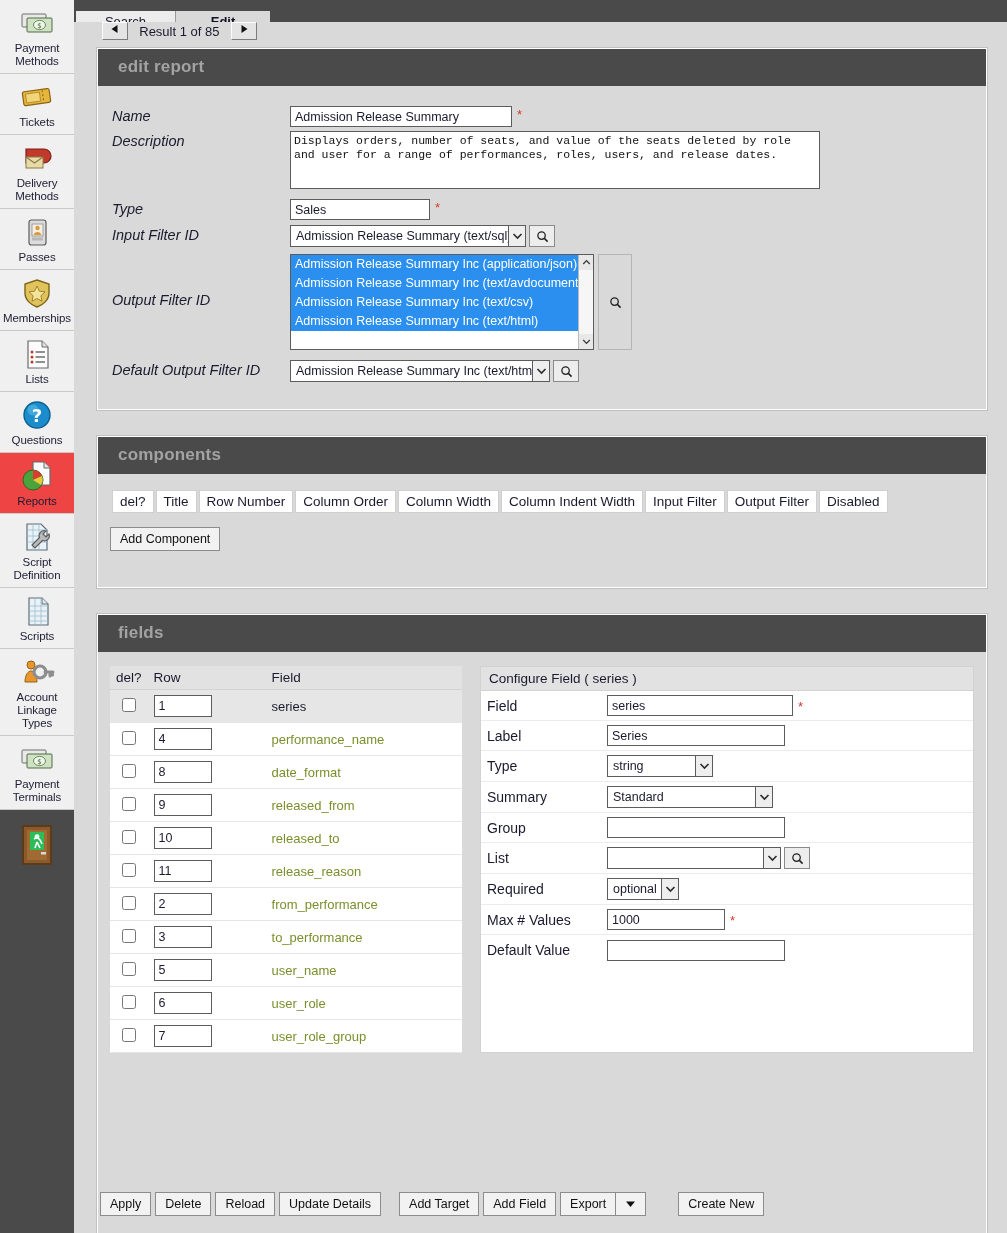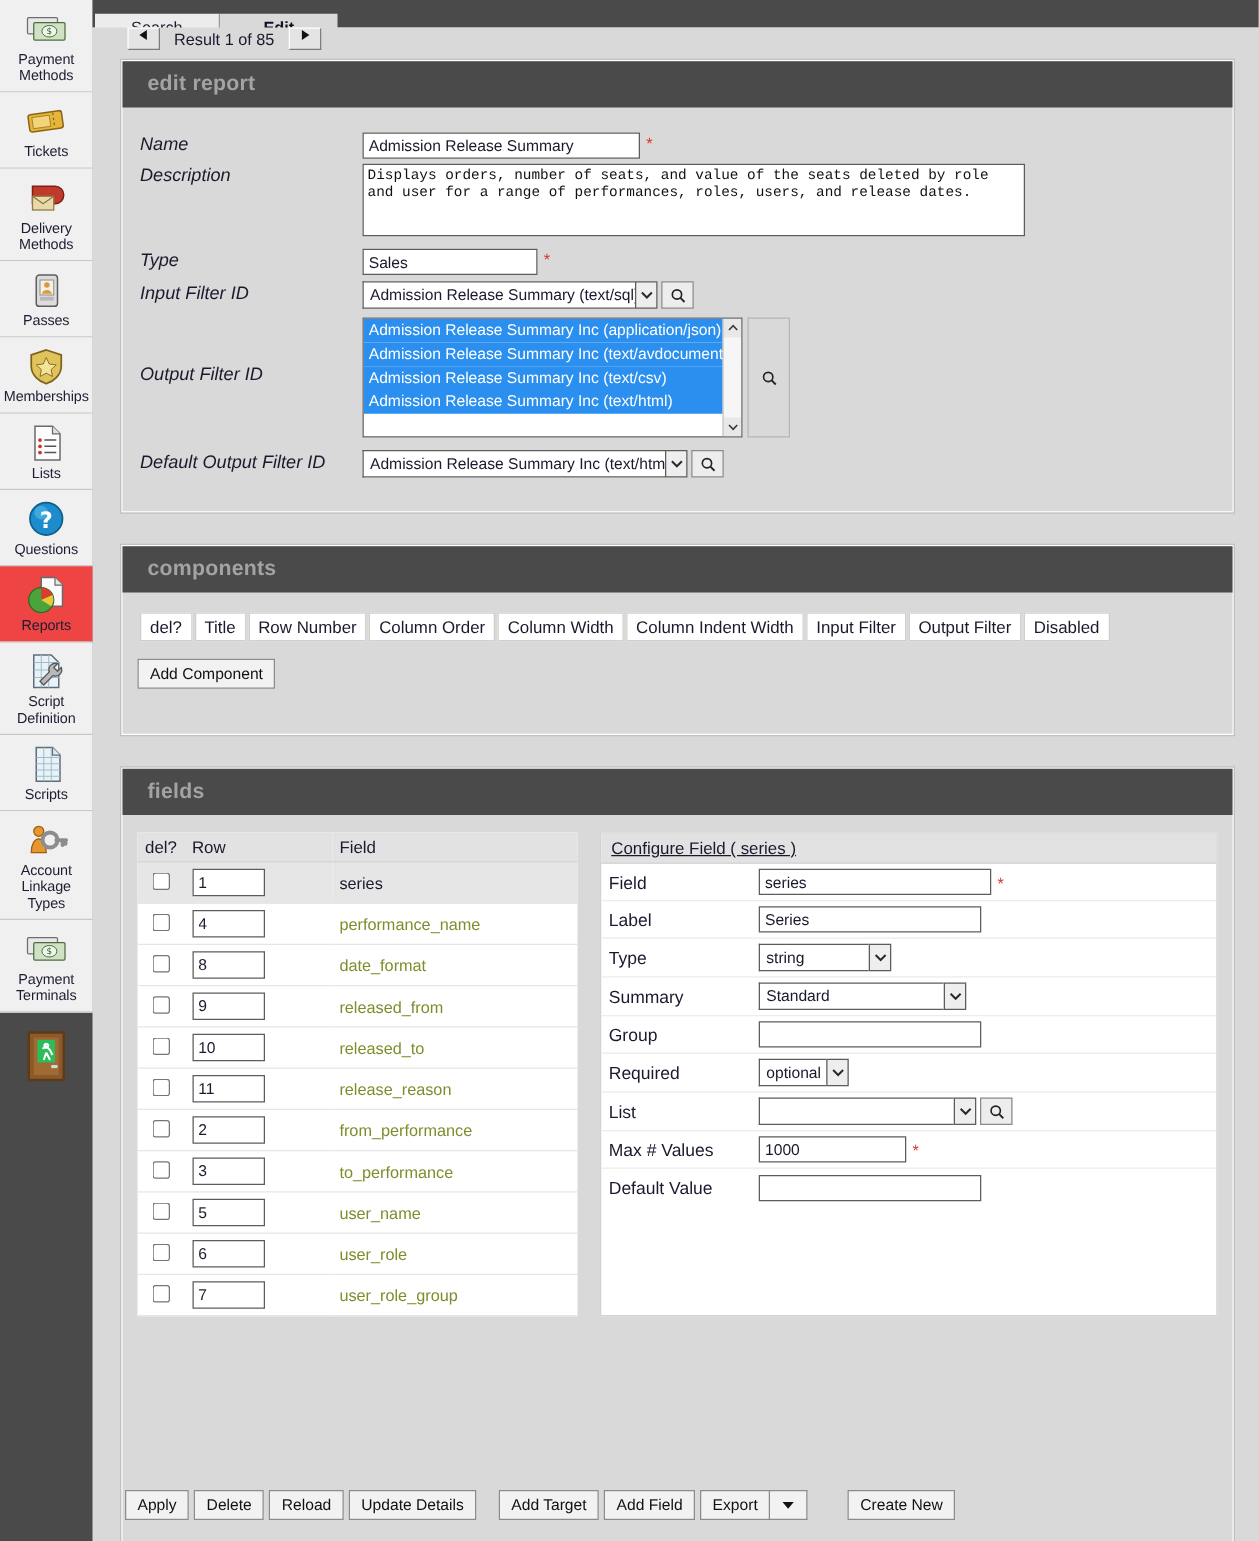--- a/index.html
+++ b/index.html
@@ -223,21 +223,20 @@
   input[type=checkbox].cb {
     width: 14px; height: 14px; margin: 0;
   }
 
   
   .cfgpanel { width: 494px; background: #ffffff; border: 1px solid #d2d2d2; }
   .cfghead {
     background: #e2e2e2; font-size: 13.5px;
     padding: 4px 8px; color: #1a1a2e;
     border-bottom: 1px solid #d2d2d2;
-    text-decoration: underline;
   }
   .cfgrow {
     display: flex; align-items: center;
     border-bottom: 1px solid #ececec;
     padding: 4px 0 4px 6px; min-height: 30px;
   }
   .cfglabel { width: 120px; flex: 0 0 120px; font-size: 14px; }
   .cfgctl { display: flex; align-items: center; }
 
   .bottombar { position: absolute; left: 100px; top: 1192px; }
@@ -650,54 +649,54 @@
         </div>
 
         <div class="cfgrow">
           <div class="cfglabel">Group</div>
           <div class="cfgctl">
             <input class="txt" style="width: 178px;" value="">
           </div>
         </div>
 
         <div class="cfgrow">
-          <div class="cfglabel">Required</div>
-          <div class="cfgctl">
-            <div class="combo">
-              <div class="cval" style="width:54px;">optional</div>
-              <div class="carrow">
-                <svg width="11" height="8" viewBox="0 0 11 8">
-                    <path d="M1.5 2 L5.5 6 L9.5 2" stroke="#2b2b2b" stroke-width="1.6" fill="none"></path>
-                  </svg>
-              </div>
-            </div>
-          </div>
-        </div>
-
-        <div class="cfgrow">
           <div class="cfglabel">List</div>
           <div class="cfgctl">
             <div class="combo">
               <div class="cval" style="width:156px;"></div>
               <div class="carrow">
                 <svg width="11" height="8" viewBox="0 0 11 8">
                     <path d="M1.5 2 L5.5 6 L9.5 2" stroke="#2b2b2b" stroke-width="1.6" fill="none"></path>
                   </svg>
               </div>
             </div>
             <div class="magbtn">
               <svg width="13" height="13" viewBox="0 0 14 14">
                   <circle cx="6" cy="6" r="4" stroke="#222" stroke-width="1.4" fill="none"></circle>
                   <line x1="9" y1="9" x2="12.5" y2="12.5" stroke="#222" stroke-width="1.6"></line>
                 </svg>
             </div>
           </div>
         </div>
 
         <div class="cfgrow">
+          <div class="cfglabel">Required</div>
+          <div class="cfgctl">
+            <div class="combo">
+              <div class="cval" style="width:54px;">optional</div>
+              <div class="carrow">
+                <svg width="11" height="8" viewBox="0 0 11 8">
+                    <path d="M1.5 2 L5.5 6 L9.5 2" stroke="#2b2b2b" stroke-width="1.6" fill="none"></path>
+                  </svg>
+              </div>
+            </div>
+          </div>
+        </div>
+
+        <div class="cfgrow">
           <div class="cfglabel">Max # Values</div>
           <div class="cfgctl">
             <input class="txt" style="width: 118px;" value="1000">
             <span class="req">*</span>
           </div>
         </div>
 
         <div class="cfgrow" style="border-bottom:none;">
           <div class="cfglabel">Default Value</div>
           <div class="cfgctl">

